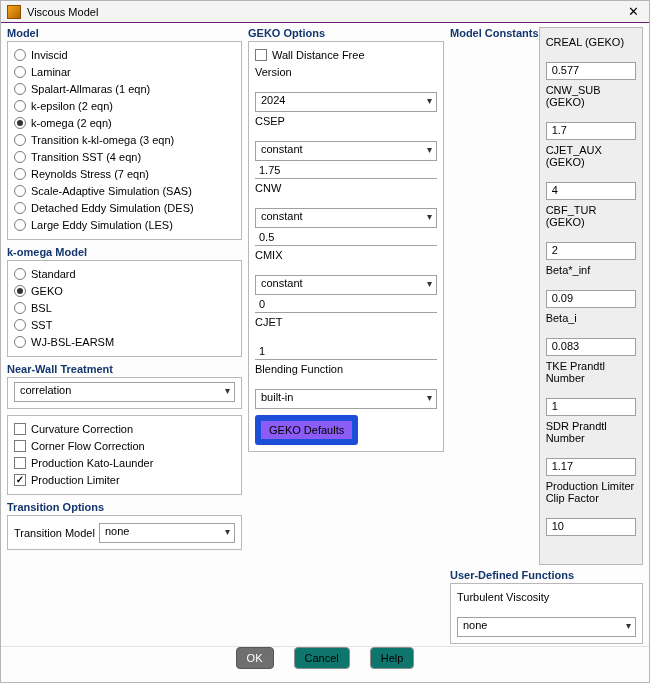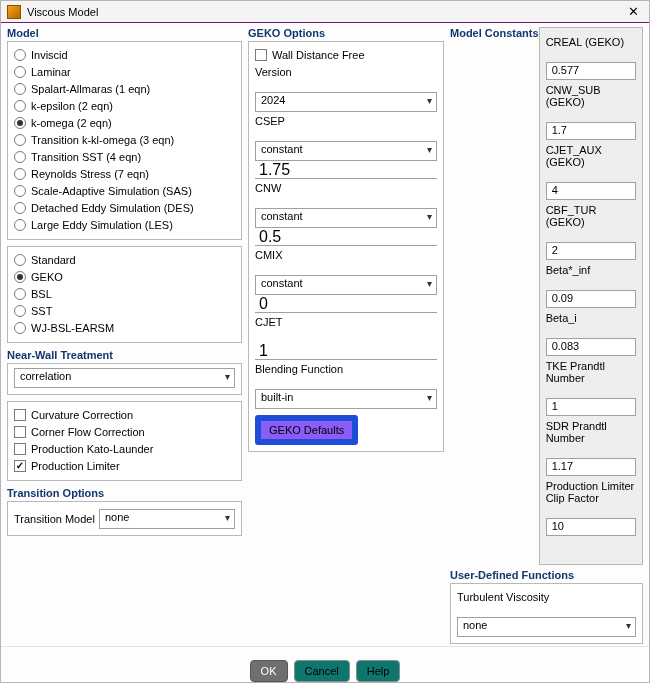--- a/index.html
+++ b/index.html
@@ -106,38 +106,38 @@
   }
   .dd::after{
     content:"▾"; position:absolute; right:4px; top:2px;
     font-size:10px; color:#333;
   }
   .txt-line {
     width:100%; height:18px;
     border-bottom:1px solid #a0a0a0;
     border-top:none;border-left:none;border-right:none;
     background:#fff;
-    padding:0 4px; font-size:16px;
+    padding:0 4px; font-size:11px;
     display:flex;align-items:center;
   }
   .gbtn{
     display:inline-block; margin-top:6px;
     border:6px solid #1d4ed8; padding:3px 8px;
     background:#8b5cf6; font-size:11px; cursor:pointer;
     border-radius:3px;
   }
   .constants .txt { height:18px; padding:1px 5px;}
   .constants .field-lbl{ margin-top:4px; }
   .trans-row{
     display:flex;align-items:center;gap:4px;margin-top:3px;
   }
   .trans-row .dd{flex:1;}
   .footer{
-    height:36px; display:flex; align-items:flex-end; justify-content:center;
-    gap:6px; background:#fdfdfd; border-top:1px solid #e3e3e3;
+    height:36px; display:flex; align-items:flex-start; justify-content:center;
+    gap:20px; background:#fdfdfd; border-top:1px solid #e3e3e3;
   }
   .btn{
     border:1px solid #8d8d8d; background:#0f766e; padding:4px 10px;
     font-size:11px; border-radius:4px; cursor:pointer;
   }
   .btn.primary{ background:#6f6f6f;color:#fff;border-color:#555;}
 </style>
 </head>
 <body>
 
@@ -196,20 +196,21 @@
                 <span class="lbl">Detached Eddy Simulation (DES)</span>
               </div>
               <div class="radio-row">
                 <div class="radio"></div>
                 <span class="lbl">Large Eddy Simulation (LES)</span>
               </div>
             </div>
         </div>
 
         <div class="group">
+          <h4>k-omega Model</h4>
           <div class="panel" id="komega-panel">
               <div class="radio-row">
                 <div class="radio"></div>
                 <span class="lbl">Standard</span>
               </div>
               <div class="radio-row">
                 <div class="radio sel"></div>
                 <span class="lbl">GEKO</span>
               </div>
               <div class="radio-row">

